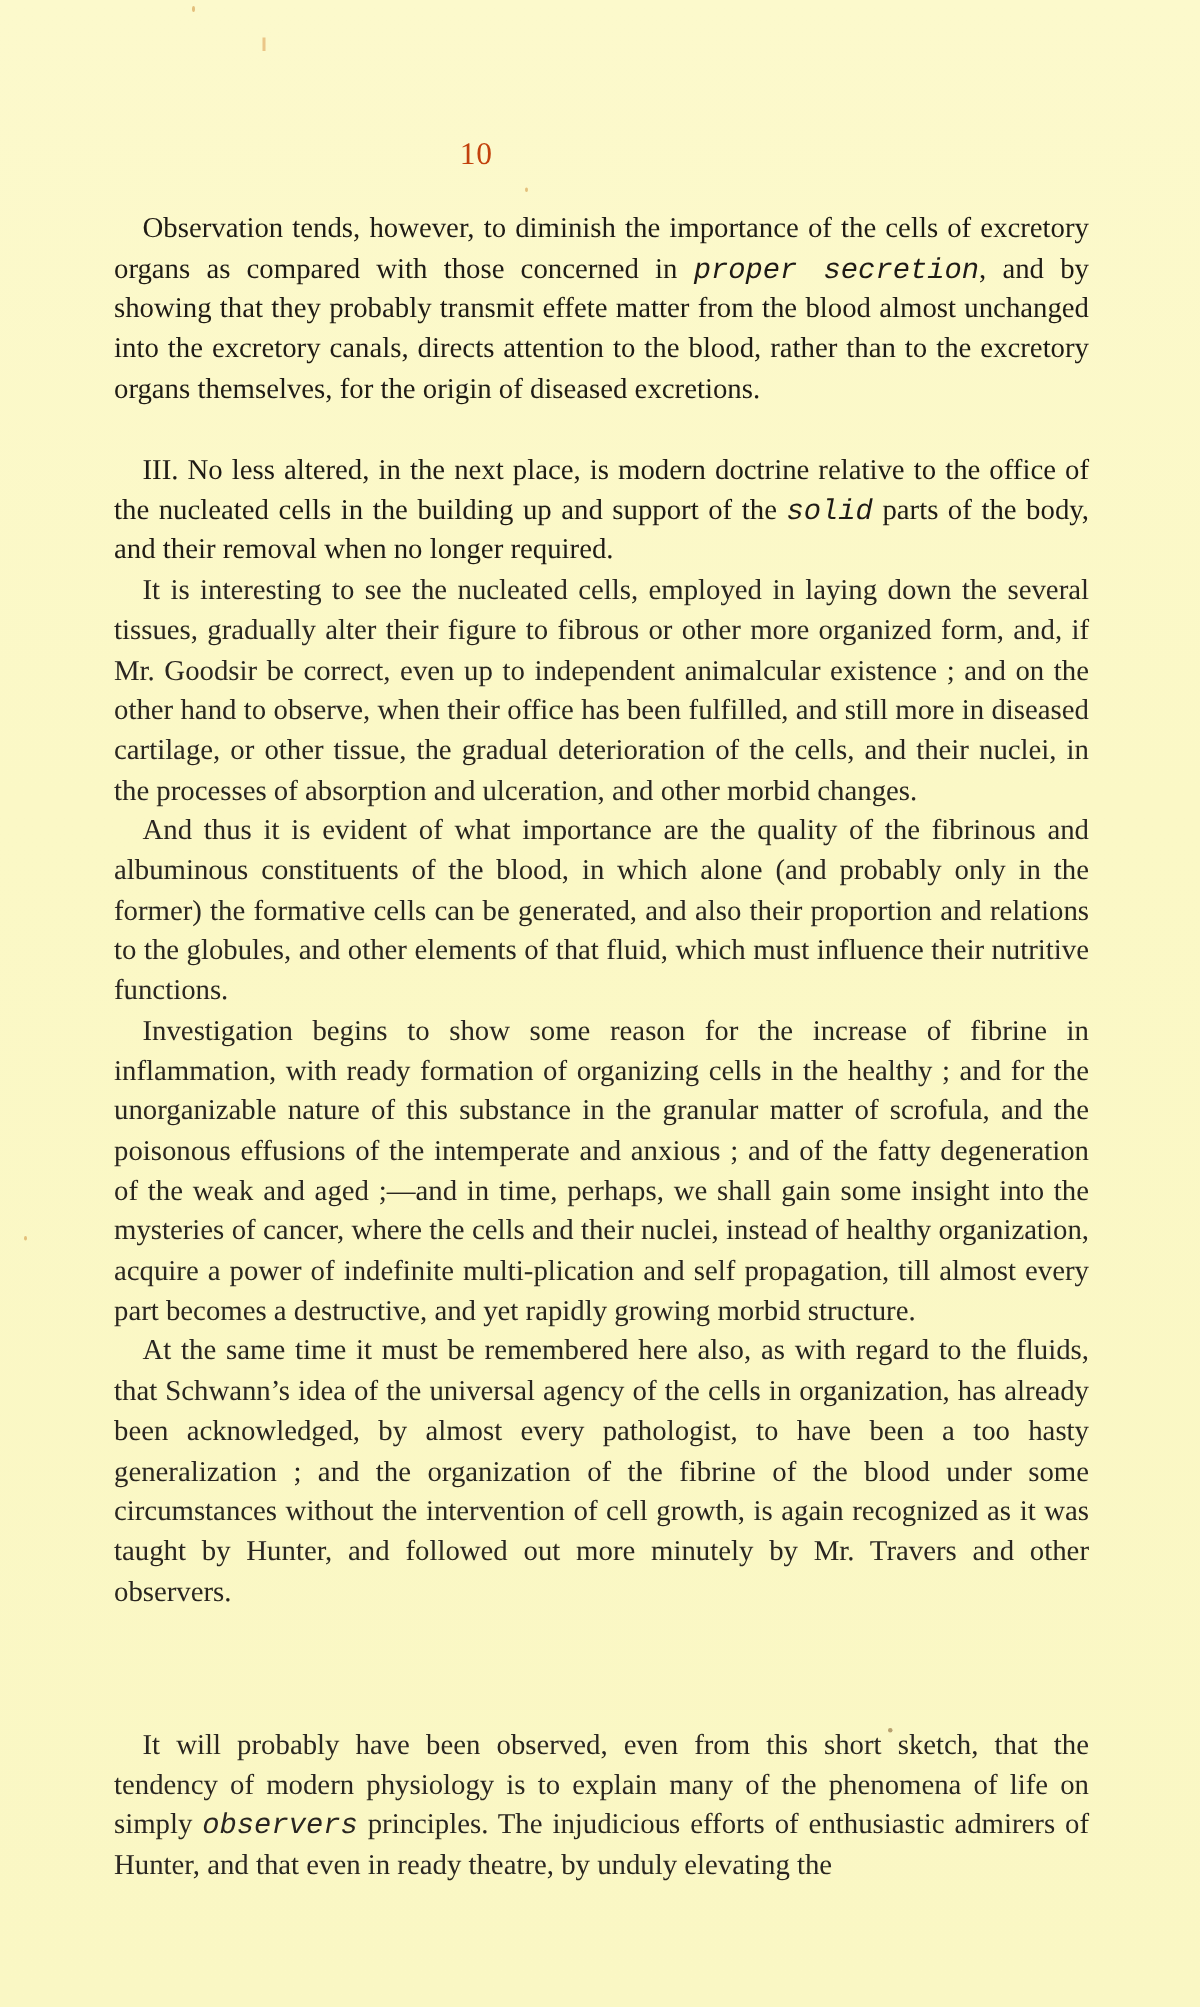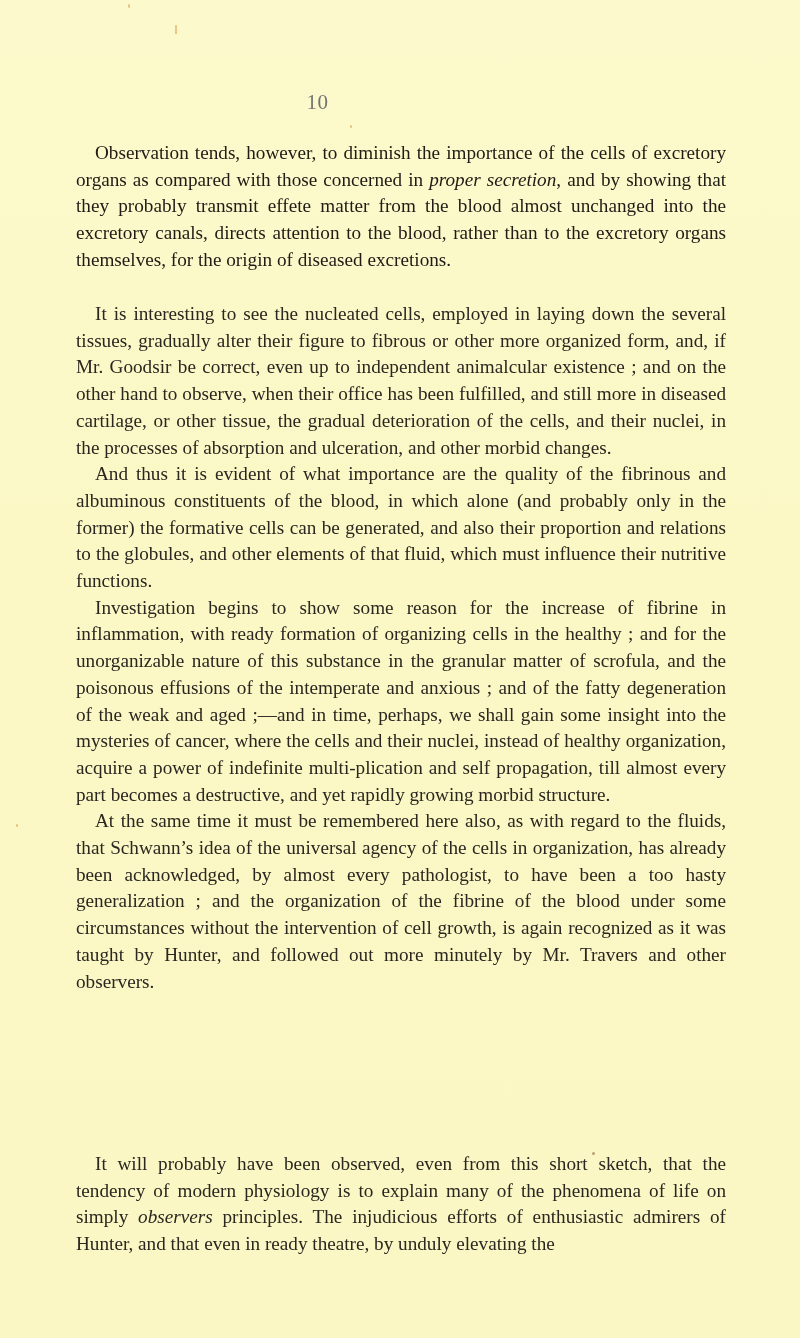--- a/index.html
+++ b/index.html
@@ -21,39 +21,39 @@
     left: 0; top: 0;
     width: 800px; height: 1338px;
   }
   .page-number {
     position: absolute;
     top: 90px;
     left: 0;
     width: 635px;
     text-align: center;
     font-size: 21px;
-    color: #737373;
+    color: #c2410c;
     letter-spacing: 0.5px;
   }
   .text-block {
     position: absolute;
     left: 76px;
     width: 650px;
   }
   .para {
     margin: 0;
     font-size: 19.2px;
     line-height: 26.7px;
     text-align: justify;
     text-align-last: left;
     font-stretch: condensed;
   }
   .para.indent { text-indent: 19px; }
   .para.semi { color: #1f1b15; }
-  em { font-style: italic; }
+  em { font-style: italic; font-family: Liberation Mono, monospace; }
   .speck {
     position: absolute;
     border-radius: 50%;
     background: #d9a65a;
     opacity: 0.7;
   }
   .tick {
     position: absolute;
     width: 2px;
     background: #e0a35a;
@@ -71,20 +71,21 @@
   <span class="speck" style="left:592px; top:1152px; width:3px; height:3px; background:#9a7a4a;"></span>
   <span class="speck" style="left:16px; top:824px; width:2px; height:3px;"></span>
 
   <div class="page-number">10</div>
 
   <div class="text-block" style="top:140px;">
     <p class="para indent semi"><span>Observation tends, however, to diminish the importance of the cells of excretory organs as compared with those concerned in </span><em>proper secretion</em><span>, and by showing that they probably transmit effete matter from the blood almost unchanged into the excretory canals, directs attention to the blood, rather than to the excretory organs themselves, for the origin of diseased excretions.</span></p>
   </div>
 
   <div class="text-block" style="top:301px;">
+    <p class="para indent semi"><span>III. No less altered, in the next place, is modern doctrine relative to the office of the nucleated cells in the building up and support of the </span><em>solid</em><span> parts of the body, and their removal when no longer required.</span></p>
 
     <p class="para indent">It is interesting to see the nucleated cells, employed in laying down the several tissues, gradually alter their figure to fibrous or other more organized form, and, if Mr. Goodsir be correct, even up to independent animalcular existence ; and on the other hand to observe, when their office has been fulfilled, and still more in diseased cartilage, or other tissue, the gradual deterioration of the cells, and their nuclei, in the processes of absorption and ulceration, and other morbid changes.</p>
 
     <p class="para indent">And thus it is evident of what importance are the quality of the fibrinous and albuminous constituents of the blood, in which alone (and probably only in the former) the formative cells can be generated, and also their proportion and relations to the globules, and other elements of that fluid, which must influence their nutritive functions.</p>
 
     <p class="para indent">Investigation begins to show some reason for the increase of fibrine in inflammation, with ready formation of organizing cells in the healthy ; and for the unorganizable nature of this substance in the granular matter of scrofula, and the poisonous effusions of the intemperate and anxious ; and of the fatty degeneration of the weak and aged ;—and in time, perhaps, we shall gain some insight into the mysteries of cancer, where the cells and their nuclei, instead of healthy organization, acquire a power of indefinite multi-plication and self propagation, till almost every part becomes a destructive, and yet rapidly growing morbid structure.</p>
 
     <p class="para indent">At the same time it must be remembered here also, as with regard to the fluids, that Schwann’s idea of the universal agency of the cells in organization, has already been acknowledged, by almost every pathologist, to have been a too hasty generalization ; and the organization of the fibrine of the blood under some circumstances without the intervention of cell growth, is again recognized as it was taught by Hunter, and followed out more minutely by Mr. Travers and other observers.</p>
   </div>
 

